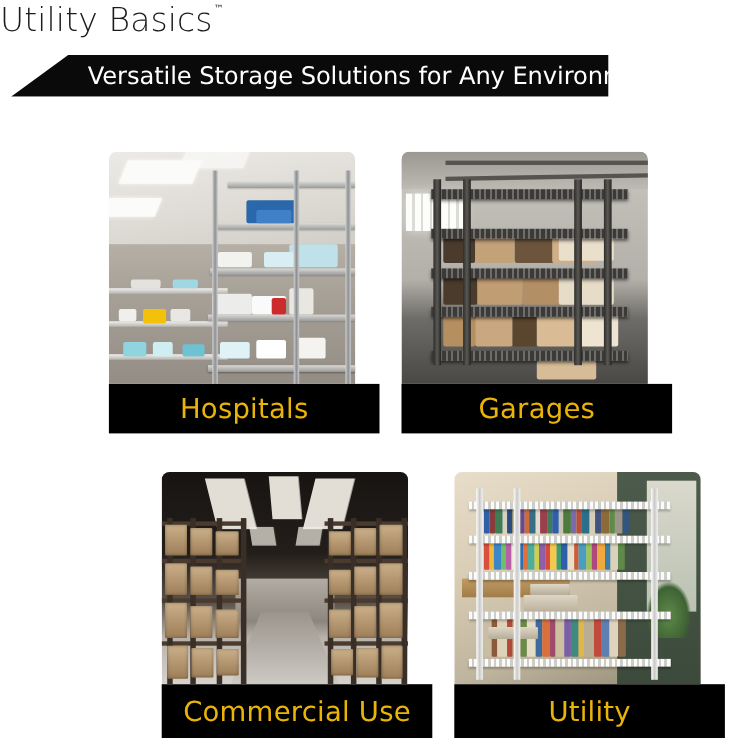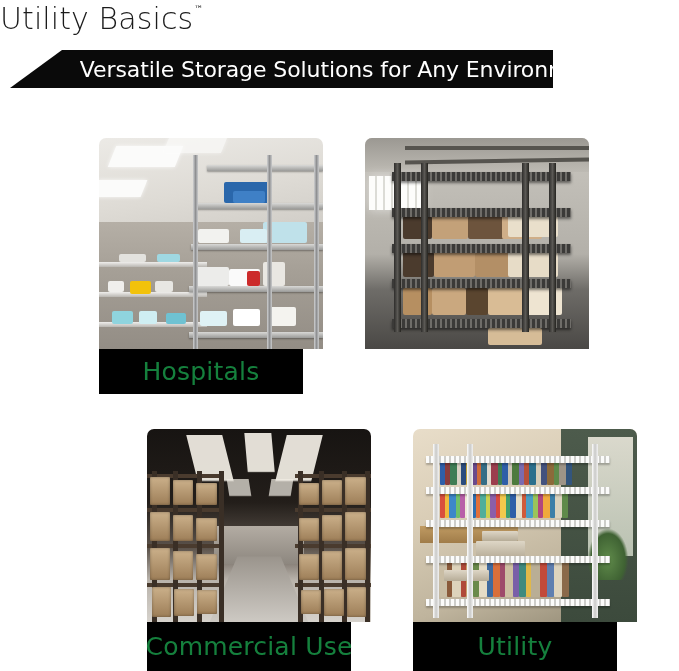--- a/index.html
+++ b/index.html
@@ -97,23 +97,23 @@
   .card-photo {
     position: relative;
     width: 224px;
     overflow: hidden;
     border-radius: 7px 7px 0 0;
   }
   .card-r1 .card-photo { height: 211px; }
   .card-r2 .card-photo { height: 193px; }
 
   .card-label {
-    width: 204px;
+    width: 246px;
     background: #000000;
-    color: #15803d;
+    color: #eab308;
     display: flex;
     align-items: center;
     justify-content: center;
     font-family: "DejaVu Sans", sans-serif;
     font-size: 25px;
     font-weight: 400;
     letter-spacing: 0.2px;
     white-space: nowrap;
     box-sizing: border-box;
   }
@@ -413,20 +413,21 @@
         <div class="box gb14"></div>
         <div class="gar-shelf gar-s4"></div>
         <div class="box gb15"></div>
         <div class="gar-shelf gar-s5"></div>
         <div class="gar-post gar-p1"></div>
         <div class="gar-post gar-p2"></div>
         <div class="gar-post gar-p3"></div>
         <div class="gar-post gar-p4"></div>
       </div>
     </div>
+    <div class="card-label">Garages</div>
   </div>
 
   <div class="card card-c1 card-r2">
     <div class="card-photo">
       <div class="ph">
         <div class="com-bg"></div>
         <div class="com-sky com-sk1"></div>
         <div class="com-sky com-sk2"></div>
         <div class="com-sky com-sk3"></div>
         <div class="com-sky com-sk4"></div>

